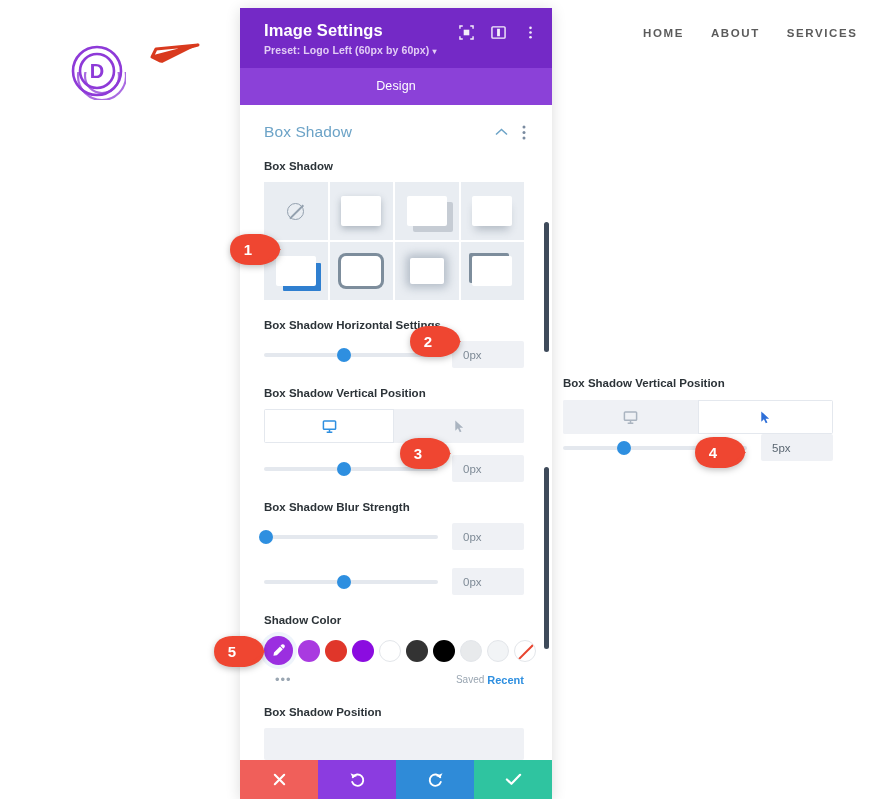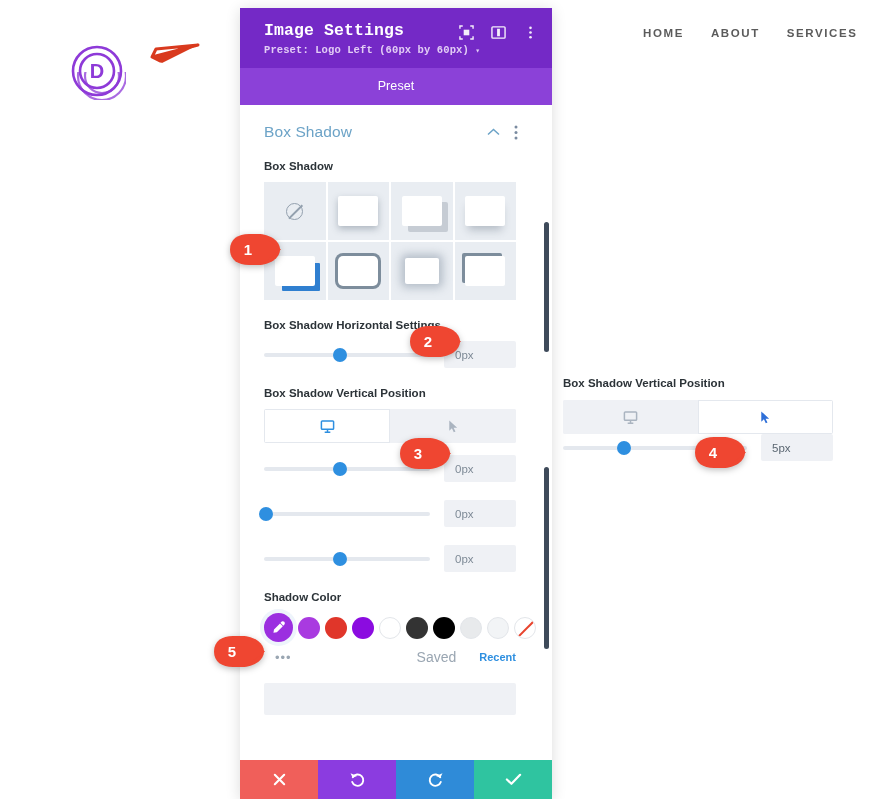--- a/index.html
+++ b/index.html
@@ -32,21 +32,20 @@
     width: 312px; height: 791px;
     background: #fff;
     box-shadow: 0 2px 14px rgba(0,0,0,.14);
     display: flex; flex-direction: column;
     overflow: hidden;
   }
   .panel-head {
     background: #7429c6; color: #fff;
     padding: 13px 16px 12px 24px;
     position: relative;
-    font-family: Liberation Mono, monospace;
   }
   .panel-title { font-size: 16.5px; font-weight: bold; letter-spacing: .1px; }
   .panel-preset {
     font-size: 10.5px; margin-top: 4px; color: #e2cdf5; font-weight: bold;
     letter-spacing: .1px;
   }
   .panel-preset .caret { font-size: 8px; }
   .head-icons {
     position: absolute; right: 14px; top: 17px;
     display: flex; gap: 17px; align-items: center;
@@ -55,21 +54,21 @@
 
   .tabs { display: flex; background: #7429c6; }
   .tab {
     flex: 1; text-align: center; padding: 11px 0 12px;
     font-size: 12.5px; color: #fff; cursor: pointer; letter-spacing: .1px;
   }
   .tab.active { background: #8b41d8; font-weight: normal; }
 
   .panel-body {
     flex: 1; position: relative; overflow: hidden; background: #fff;
-    padding: 0 12px 0 0;
+    padding: 0 4px 0 0;
   }
 
   .sec-head {
     display: flex; align-items: center; padding: 18px 22px 0 24px;
   }
   .sec-title { font-size: 15.5px; color: #6ca3c7; flex: 1; letter-spacing: .1px; }
   .sec-chev { color:#6ca3c7; font-size: 12px; margin-right: 14px; cursor:pointer; }
 
   .field { padding: 0 24px; margin-top: 18px; }
   .flabel {
@@ -133,21 +132,21 @@
     box-shadow: 0 0 0 4px #eef4fb;
   }
   .sw.ring { border: 1px solid #e3e6ea; }
   .sw.slash { border: 1px solid #e3e6ea; position: relative; background:#fff; overflow:hidden; }
   .sw.slash:after {
     content:""; position:absolute; left:-2px; top:9px; width:28px; height:2px;
     background:#e8442e; transform: rotate(-45deg);
   }
   .sw-meta { display: flex; align-items: center; margin-top: 7px; }
   .sw-dots { font-size: 13px; color: #9aa6b2; letter-spacing: 1px; flex:1; cursor:pointer; padding-left:11px;}
-  .sw-saved { font-size: 14px; color: #9aa6b2; margin-right: 23px; cursor:pointer; }
+  .sw-saved { font-size: 10px; color: #9aa6b2; margin-right: 3px; cursor:pointer; }
   .sw-recent { font-size: 11px; color: #2e8fe0; font-weight: bold; cursor:pointer; }
 
   
   .sel {
     position: relative; width: 100%; height: 32px; background: #eff1f5;
     border-radius: 2px; display: flex; align-items: center;
     padding: 0 12px; font-size: 12px; color: #4c5861; cursor: pointer;
   }
 
   
@@ -231,21 +230,21 @@
         </svg>
         <svg class="hicon" viewBox="0 0 16 16">
           <circle cx="8" cy="3" r="1.4" fill="#fff"></circle>
           <circle cx="8" cy="8" r="1.4" fill="#fff"></circle>
           <circle cx="8" cy="13" r="1.4" fill="#fff"></circle>
         </svg>
       </div>
     </div>
 
     <div class="tabs">
-      <div class="tab active">Preset</div>
+      <div class="tab active">Design</div>
     </div>
 
     <div class="panel-body">
 
       <div class="sec-head">
         <div class="sec-title">Box Shadow</div>
         <svg class="sec-chev" width="13" height="8" viewBox="0 0 13 8">
           <path d="M1 6.5L6.5 1.5L12 6.5" fill="none" stroke="#6ca3c7" stroke-width="1.5"></path>
         </svg>
         <svg width="4" height="15" viewBox="0 0 4 15">
@@ -312,20 +311,21 @@
         </div>
         <div class="slider-row" style="margin-top:12px">
           <div class="track">
             <div class="knob" style="left:46%"></div>
           </div>
           <div class="num-box">0px</div>
         </div>
       </div>
 
       <div class="field">
+        <div class="flabel">Box Shadow Blur Strength</div>
         <div class="slider-row">
           <div class="track">
             <div class="knob" style="left:1%"></div>
           </div>
           <div class="num-box">0px</div>
         </div>
       </div>
 
       <div class="field">
         <div class="slider-row">
@@ -355,20 +355,21 @@
           <div class="sw slash"></div>
         </div>
         <div class="sw-meta">
           <div class="sw-dots">•••</div>
           <div class="sw-saved">Saved</div>
           <div class="sw-recent">Recent</div>
         </div>
       </div>
 
       <div class="field">
+        <div class="flabel">Box Shadow Position</div>
         <div class="sel">
           
           
         </div>
       </div>
 
       <div class="sbar" style="top:117px; height:130px;"></div>
       <div class="sbar" style="top:362px; height:182px;"></div>
     </div>
 

